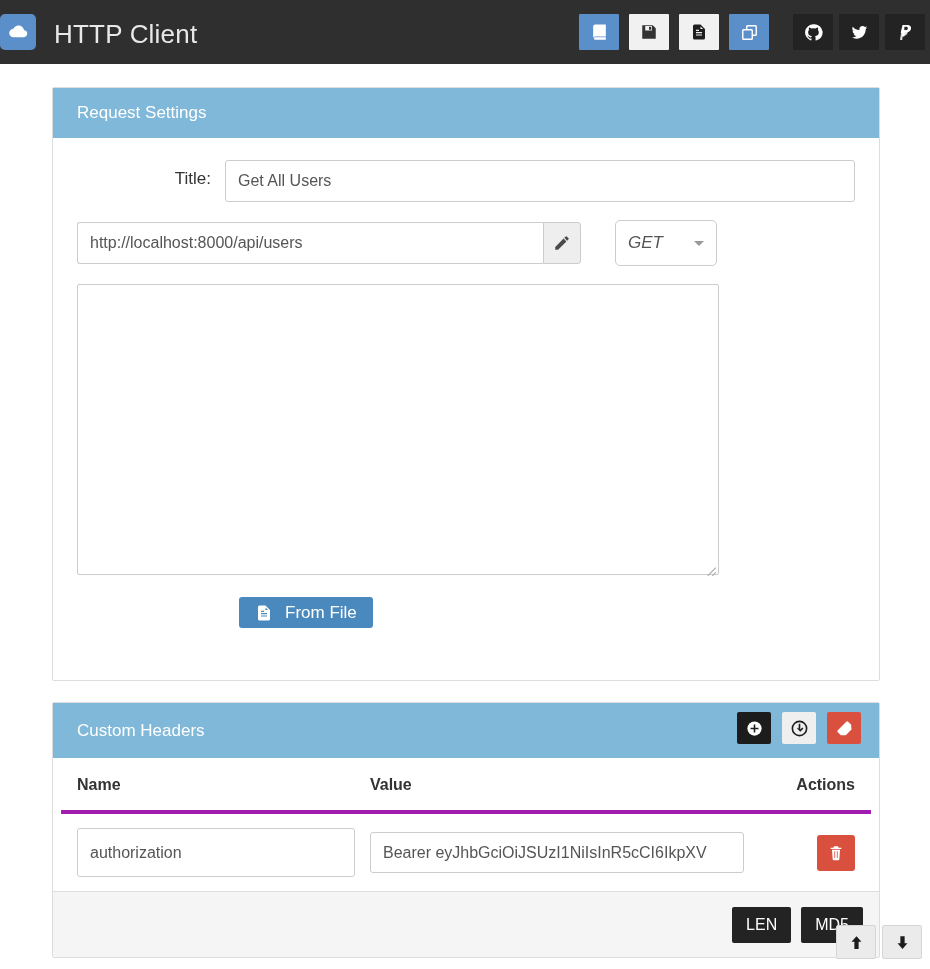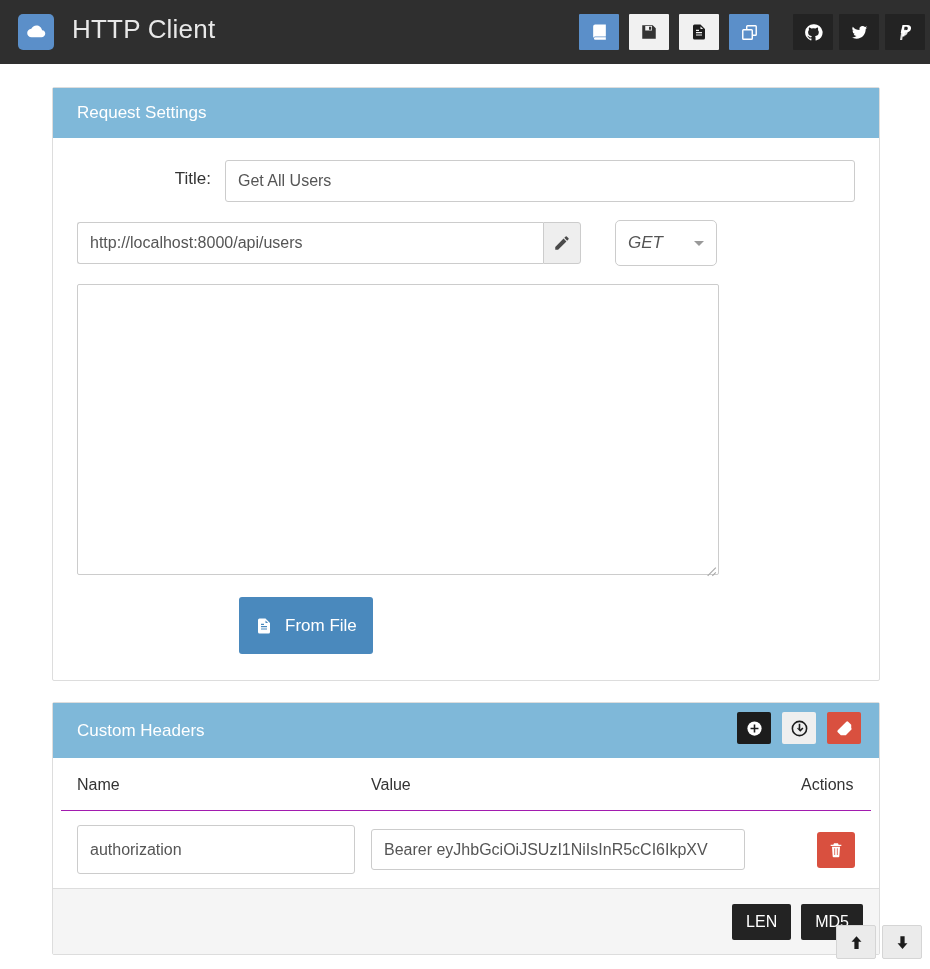--- a/index.html
+++ b/index.html
@@ -19,22 +19,21 @@
     position: absolute;
     top: 0; left: 0;
     width: 930px;
     height: 64px;
     background: #2f2f2f;
     display: flex;
     align-items: center;
   }
   .brand-wrap {
     display: flex;
-    align-items: flex-start;
-    margin-left: 18px;
+    align-items: flex-end;
   }
   .brand-logo {
     width: 36px;
     height: 36px;
     border-radius: 5px;
     background: #5b8fc9;
     display: flex;
     align-items: center;
     justify-content: center;
   }
@@ -220,39 +219,39 @@
     width: 14px; height: 14px;
     pointer-events: none;
   }
 
   .from-file-btn {
     margin-left: 162px;
     background: #4a89bd;
     border: none;
     color: #ffffff;
     font-size: 17px;
-    height: 57px;
+    height: 31px;
     padding: 0 16px;
     display: inline-flex;
     align-items: center;
     border-radius: 3px;
     cursor: pointer;
     font-family: "Liberation Sans", sans-serif;
   }
   .from-file-btn .lbl { margin-left: 12px; }
 
   
   .hdr-table { width: 100%; border-collapse: collapse; }
   .hdr-table th {
     text-align: left;
     font-size: 16px;
     color: #333333;
-    font-weight: normal;
+    font-weight: bold;
     padding: 18px 0 16px 0;
-    border-bottom: 1px solid #a21caf;
+    border-bottom: 4px solid #a21caf;
   }
   .hdr-table td {
     padding: 14px 0;
     vertical-align: middle;
   }
   .col-name   { width: 310px; padding-left: 16px !important; }
   .col-value  { width: 430px; margin-top: 20px; }
   .col-action { text-align: right; padding-right: 16px !important; }
   .hdr-name-input  { width: 278px; height: 49px; }
   .hdr-value-input { width: 374px; height: 41px; }

